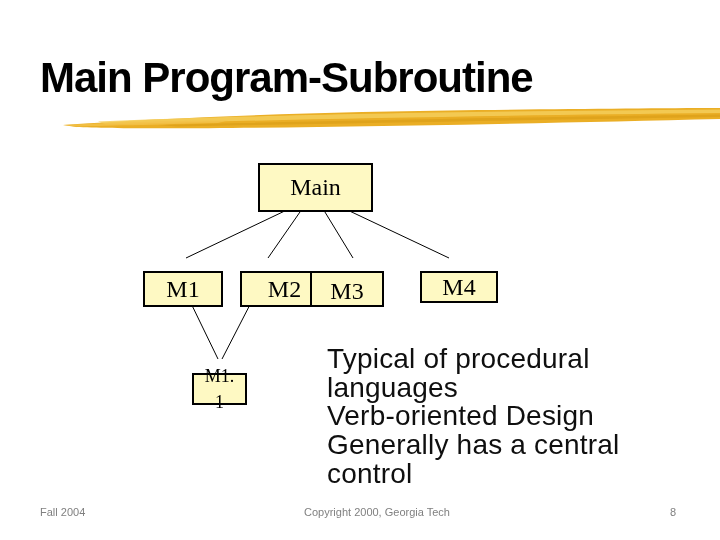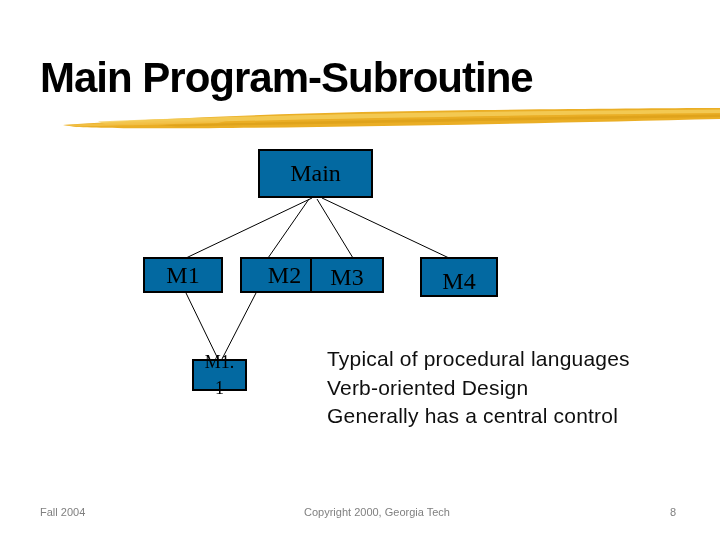--- a/index.html
+++ b/index.html
@@ -22,44 +22,45 @@
     color:#000000;
     white-space:nowrap;
   }
   
   .swoosh{position:absolute;left:58px;top:98px;width:662px;height:40px;}
   
   .lines{position:absolute;left:0;top:0;width:720px;height:540px;pointer-events:none;}
   
   .dbox{
     position:absolute;
-    background:#0369a1;
+    background:#fef9c3;
     border:2px solid #000000;
     box-sizing:border-box;
     font-family:"Liberation Serif",serif;
     color:#000000;
     display:flex;align-items:center;justify-content:center;
     font-size:24px;
+    margin-top:14px;
   }
   .box-main{left:258px;top:149px;width:115px;height:49px;}
   .box-m1{left:143px;top:257px;width:80px;height:36px;}
   .box-m2{left:240px;top:257px;width:77px;height:36px;padding-left:12px;}
   .box-m3{left:310px;top:257px;width:74px;height:36px;align-items:flex-end;}
-  .box-m4{left:420px;top:257px;width:78px;height:40px;align-items:flex-end;}
+  .box-m4{left:420px;top:257px;width:78px;height:32px;align-items:flex-end;}
   .box-m11{left:192px;top:359px;width:55px;height:32px;font-size:18px;overflow:visible;}
   .box-m11 .stack{
     position:absolute;left:0;right:0;top:50%;
     transform:translateY(-50%);
     text-align:center;line-height:26px;
   }
   
   .notes{
     position:absolute;left:327px;top:345px;width:385px;
     font-family:"Liberation Sans",sans-serif;
-    font-size:21px;line-height:28.7px;
+    font-size:28px;line-height:28.7px;
     color:#0f0f0f;
     letter-spacing:0.2px;
   }
   
   .footer-item{
     position:absolute;top:506px;
     font-size:11px;color:#808080;
     font-family:"Liberation Sans",sans-serif;
   }
   .footer-left{left:40px;}

